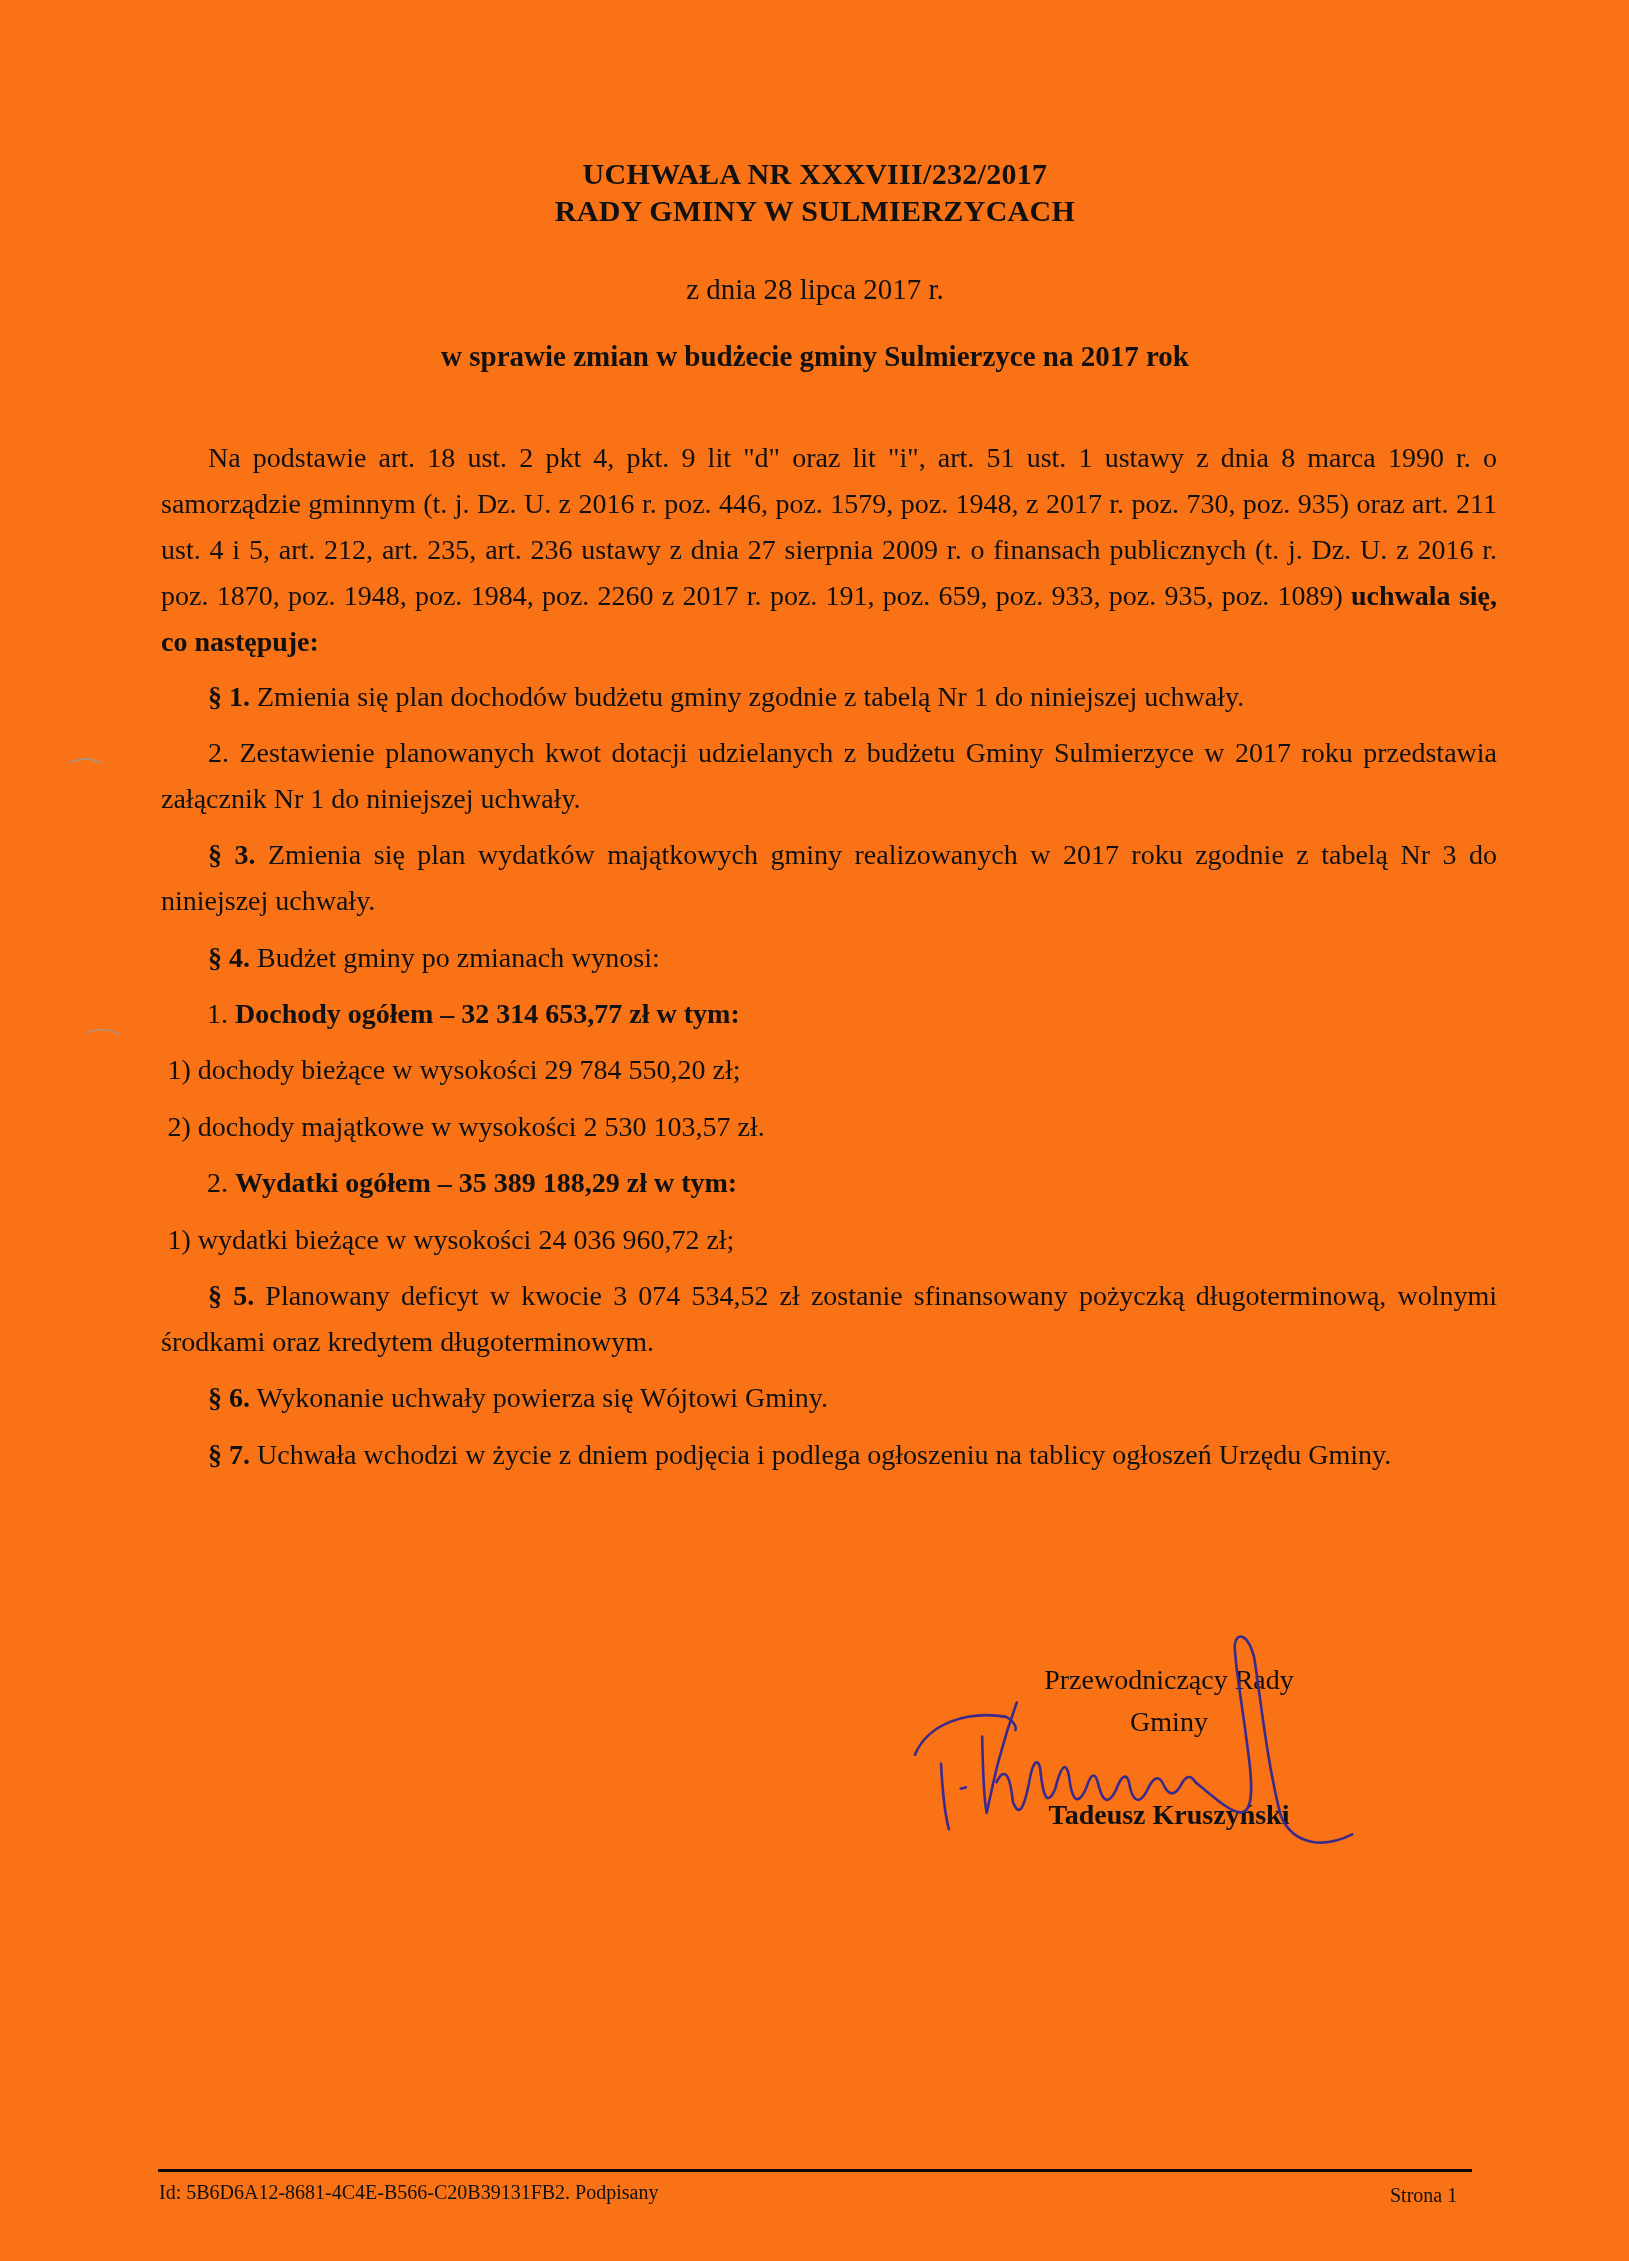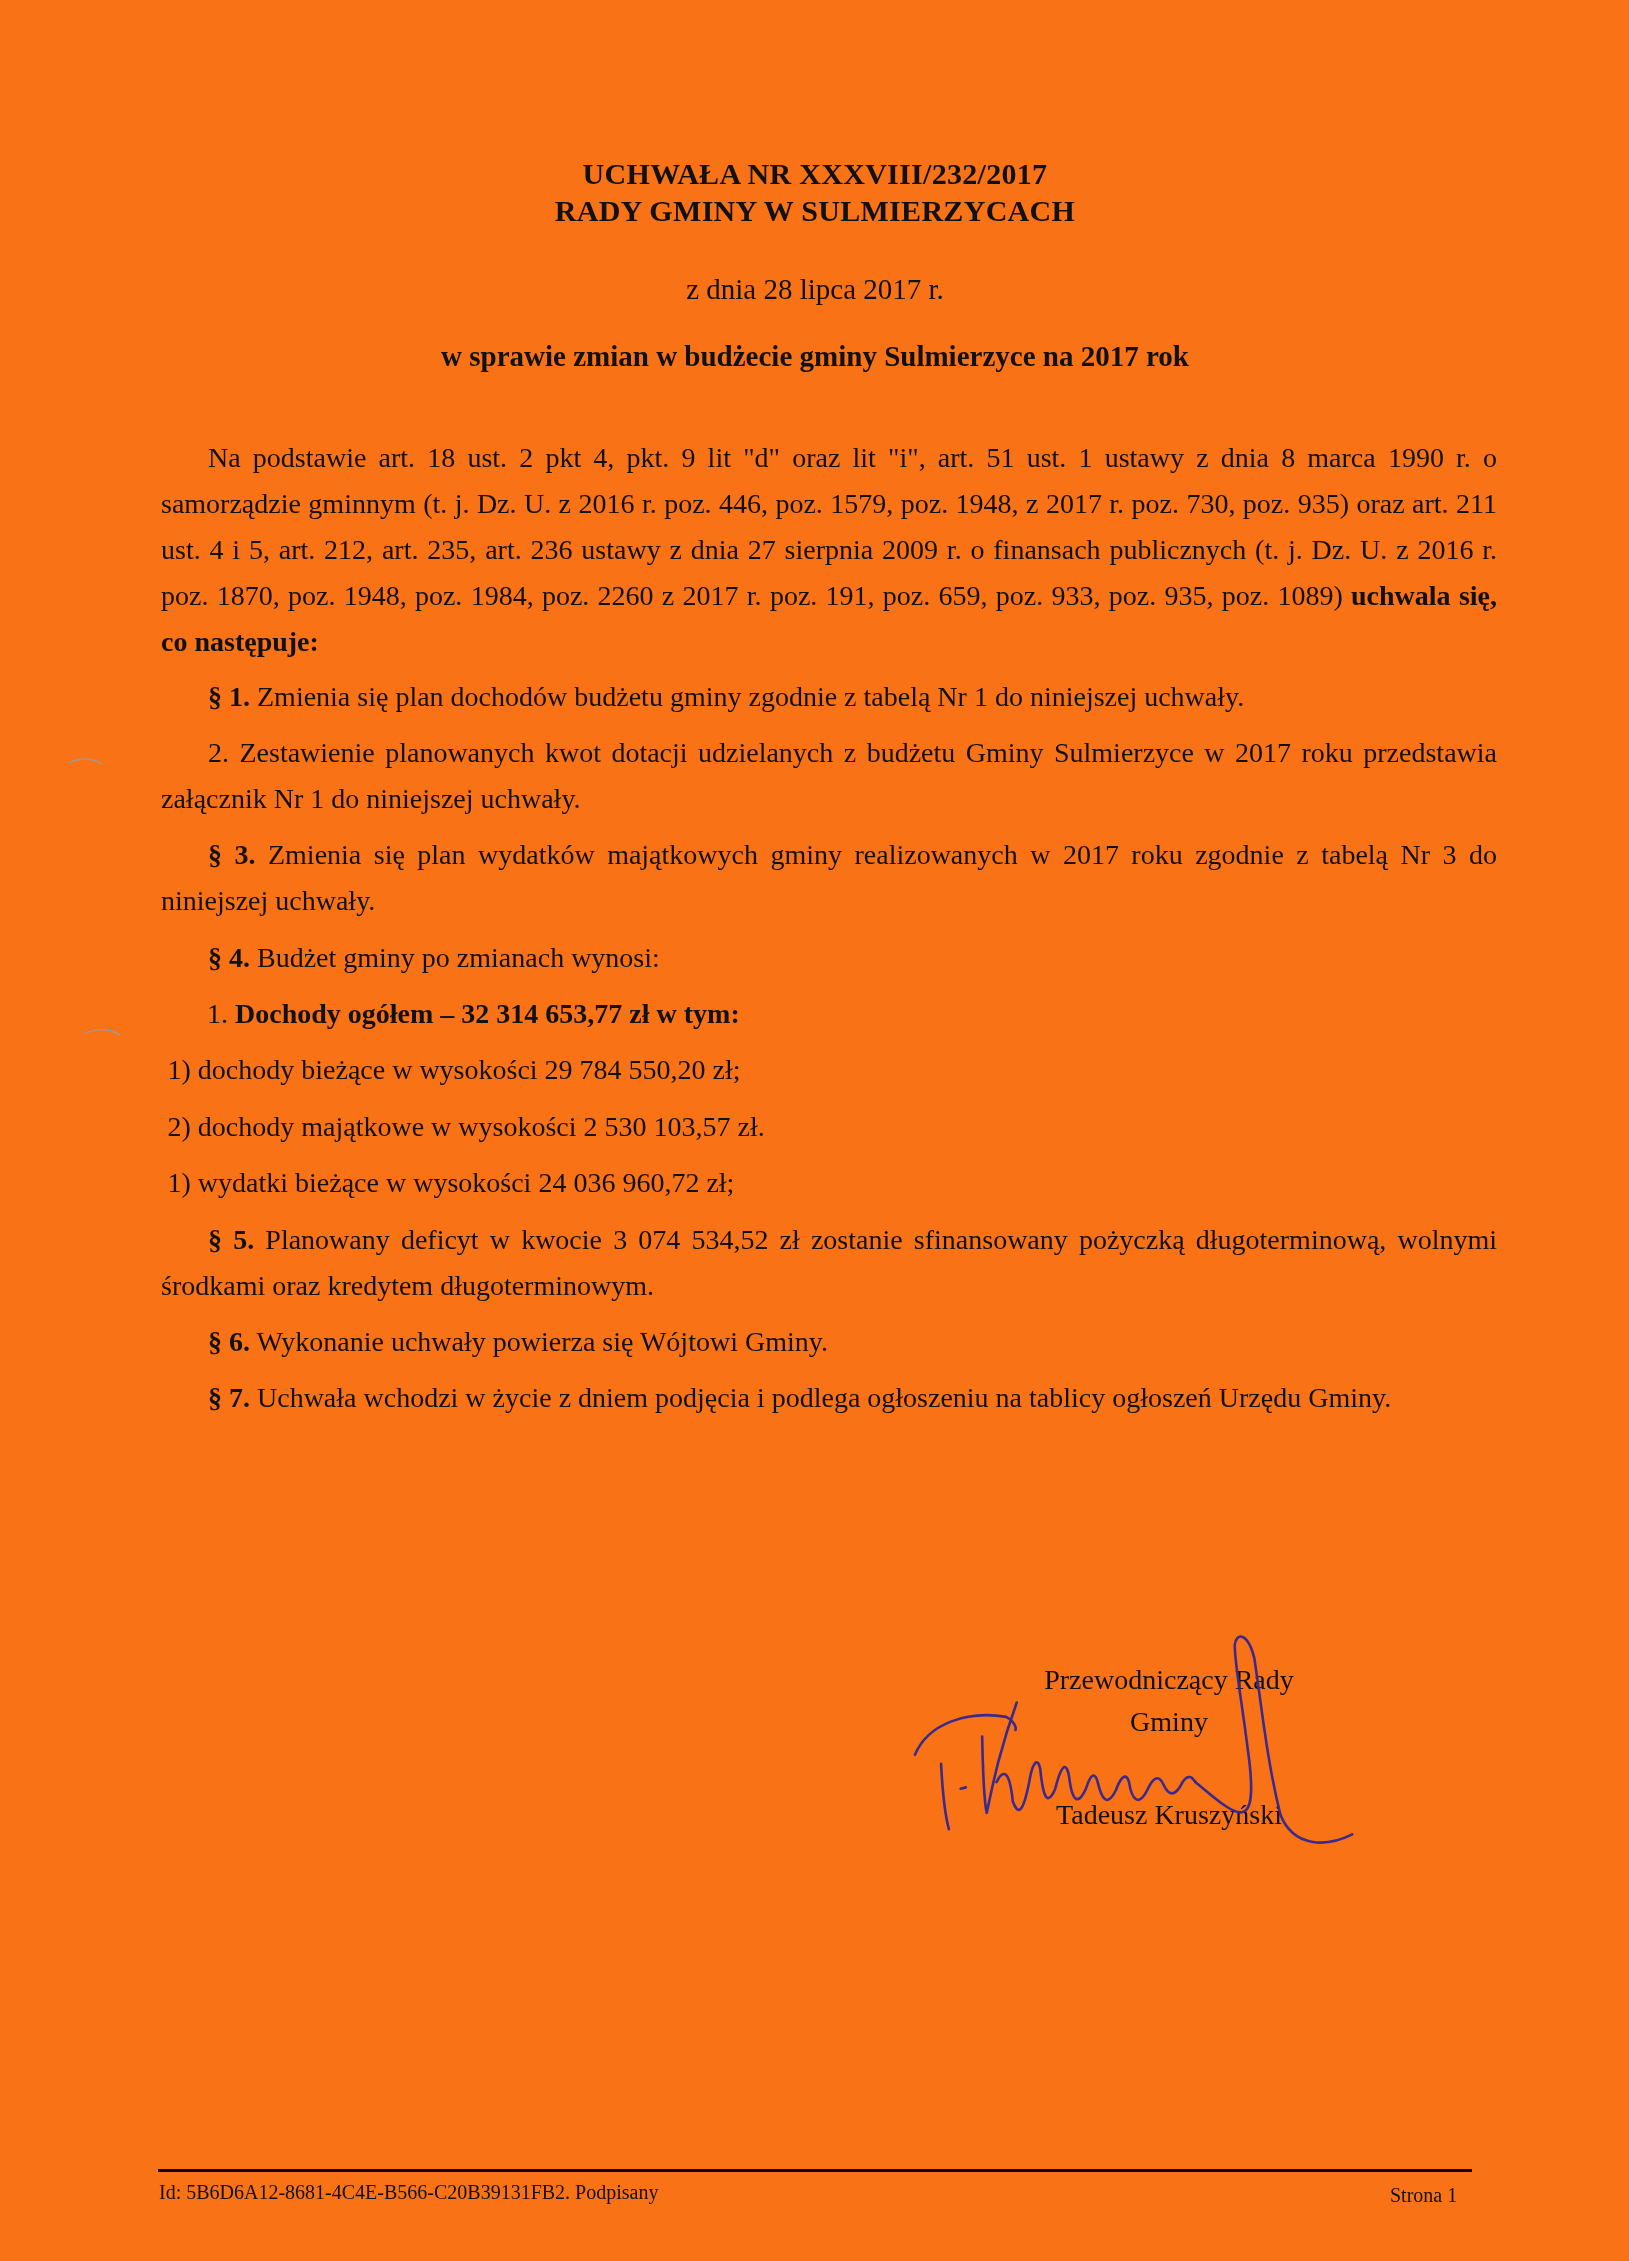--- a/index.html
+++ b/index.html
@@ -12,21 +12,21 @@
   .subject { font-weight:bold; font-size:29px; }
   .body { position:absolute; left:161px; width:1336px; font-size:28px; line-height:46px; }
   .body p { margin:0; text-align:justify; }
   .indent { text-indent:47px; }
   .item { padding-left:6.5px; }
   .subhead { padding-left:46px; }
   .gap-s { margin-top:8.5px !important; }
   .gap-m { margin-top:10.4px !important; }
   b { font-weight:bold; }
   .sig-block { position:absolute; left:1006px; top:1659px; width:326px; text-align:center; font-size:28px; line-height:42px; }
-  .sig-name { font-weight:normal; }
+  .sig-name { font-weight:bold; }
   .signature { position:absolute; left:895px; top:1619px; width:562px; height:248px; }
   .footer-line { position:absolute; left:158px; top:2169px; width:1314px; height:3.3px; background:#0a0a0a; }
   .footer-id { position:absolute; left:159px; top:2181px; font-size:20px; }
   .footer-page { position:absolute; left:1390px; top:2184px; font-size:20px; }
   .margin-mark { position:absolute; }
 </style>
 </head>
 <body>
 
 <div class="page">
@@ -49,20 +49,21 @@
     <p class="indent gap-m">2. Zestawienie planowanych kwot dotacji udzielanych z budżetu Gminy Sulmierzyce w 2017 roku przedstawia załącznik Nr 1 do niniejszej uchwały.</p>
 
     <p class="indent gap-m"><b>§ 3.</b> <span>Zmienia się plan wydatków majątkowych gminy realizowanych w 2017 roku zgodnie z tabelą Nr 3 do niniejszej uchwały.</span></p>
 
     <p class="indent gap-m"><b>§ 4.</b> <span>Budżet gminy po zmianach wynosi:</span></p>
 
     <p class="subhead gap-m"><span>1.</span> <b>Dochody ogółem – 32 314 653,77 zł w tym:</b></p>
     <p class="item gap-m">1) dochody bieżące w wysokości 29 784 550,20 zł;</p>
     <p class="item gap-m">2) dochody majątkowe w wysokości 2 530 103,57 zł.</p>
 
+    <p class="subhead gap-m"><span>2.</span> <b>Wydatki ogółem – 35 389 188,29 zł w tym:</b></p>
     <p class="item gap-m">1) wydatki bieżące w wysokości 24 036 960,72 zł;</p>
 
     <p class="indent gap-m"><b>§ 5.</b> <span>Planowany deficyt w kwocie 3 074 534,52 zł zostanie sfinansowany pożyczką długoterminową, wolnymi środkami oraz kredytem długoterminowym.</span></p>
 
     <p class="indent gap-m"><b>§ 6.</b> <span>Wykonanie uchwały powierza się Wójtowi Gminy.</span></p>
 
     <p class="indent gap-m"><b>§ 7.</b> <span>Uchwała wchodzi w życie z dniem podjęcia i podlega ogłoszeniu na tablicy ogłoszeń Urzędu Gminy.</span></p>
   </div>
 
   <div class="sig-block">

